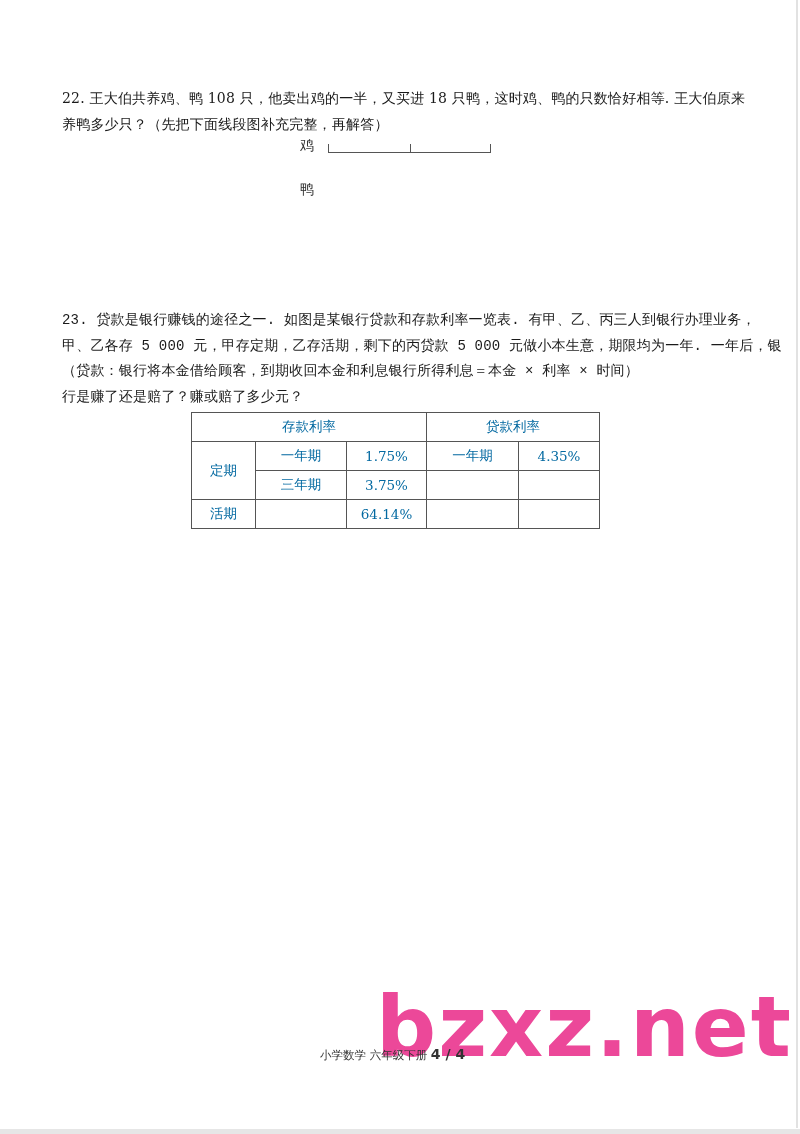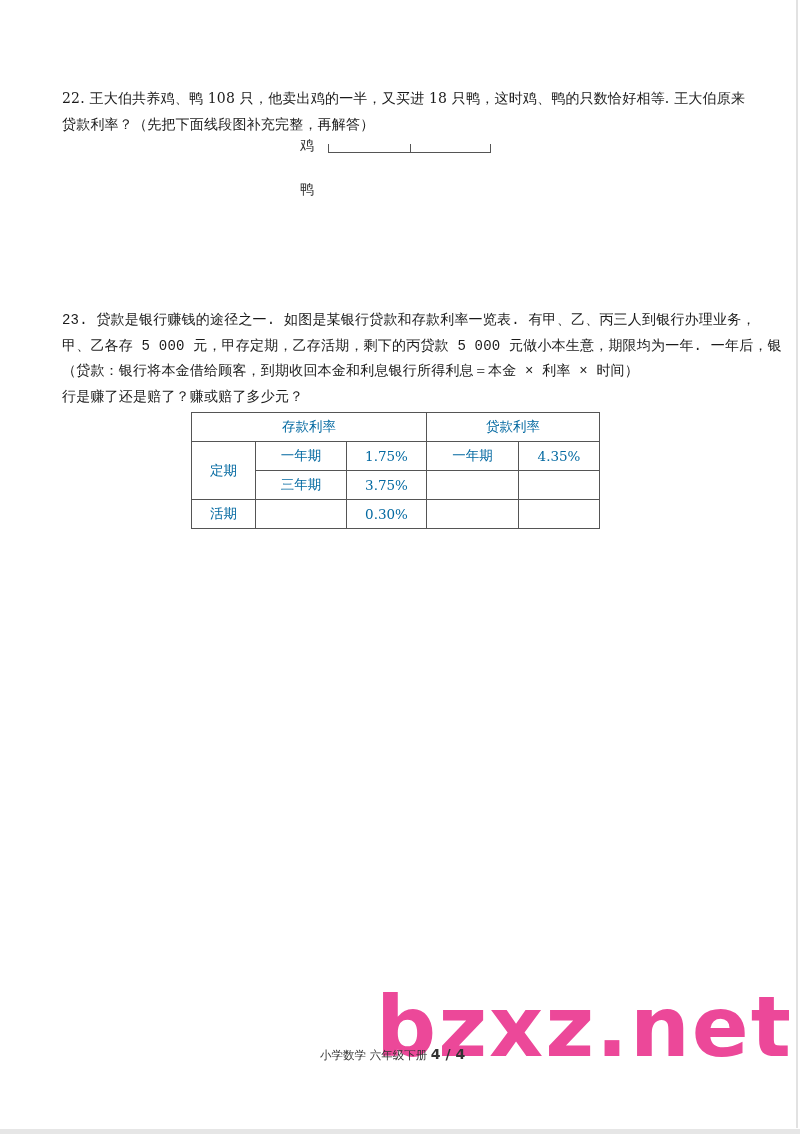--- a/index.html
+++ b/index.html
@@ -76,21 +76,21 @@
     }
     .footer .pg { font-weight: bold; font-family: "DejaVu Sans", "Liberation Sans", sans-serif; font-size: 14px; }
   </style>
 </head>
 <body>
 
 <div class="page">
 
   <div id="q22" class="q-text">
     <span class="q-line">22. 王大伯共养鸡、鸭 108 只，他卖出鸡的一半，又买进 18 只鸭，这时鸡、鸭的只数恰好相等. 王大伯原来</span>
-    <span class="q-line">贷款利率？（先把下面线段图补充完整，再解答）</span>
+    <span class="q-line">养鸭多少只？（先把下面线段图补充完整，再解答）</span>
   </div>
 
   <span class="seg-label" style="left:300px; top:137px;">鸡</span>
   <div class="seg-line"></div>
   <div class="seg-tick"></div>
   <span class="seg-label" style="left:300px; top:181px;">鸭</span>
 
   <div id="q23" class="q-text">
     <span class="q-line">23. 贷款是银行赚钱的途径之一. 如图是某银行贷款和存款利率一览表. 有甲、乙、丙三人到银行办理业务，</span>
     <span class="q-line">甲、乙各存 5 000 元，甲存定期，乙存活期，剩下的丙贷款 5 000 元做小本生意，期限均为一年. 一年后，银</span>
@@ -113,21 +113,21 @@
     </tr>
     <tr>
       <td class="c2">三年期</td>
       <td class="c3">3.75%</td>
       <td class="c4"></td>
       <td class="c5"></td>
     </tr>
     <tr>
       <td class="c1">活期</td>
       <td class="c2"></td>
-      <td class="c3">0.30%</td>
+      <td class="c3">64.14%</td>
       <td class="c4"></td>
       <td class="c5"></td>
     </tr>
   </tbody>
     </table>
 
   <div id="q24" class="q-text">
   </div>
 
   <div class="watermark">bzxz.net</div>

